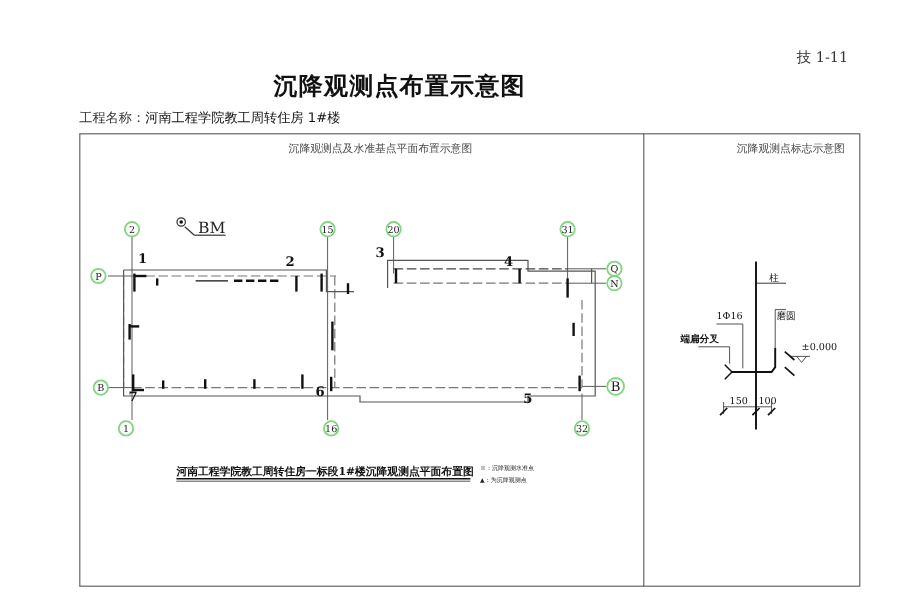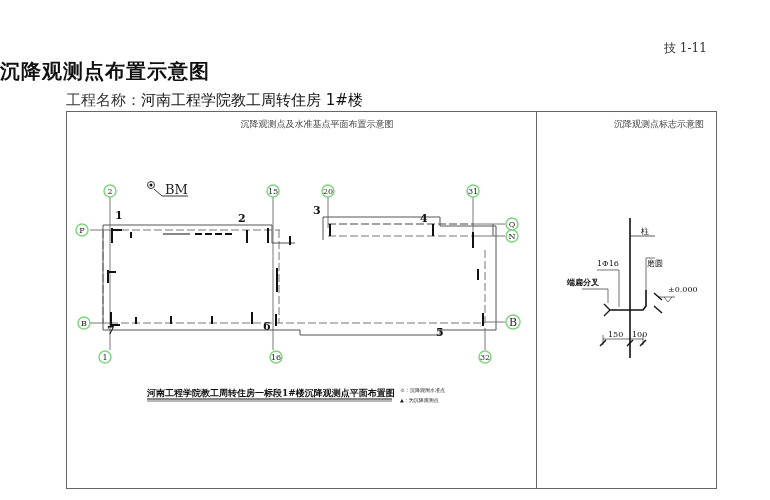--- a/index.html
+++ b/index.html
@@ -1,22 +1,22 @@
 <!DOCTYPE html>
 <html><head>
 <meta charset="utf-8">
 <style>
   html, body { margin: 0; padding: 0; background: #ffffff; }
   body { width: 770px; height: 500px; position: relative; overflow: hidden;
          font-family: "DejaVu Serif", "Liberation Serif", serif; color: #111; }
   .abs { position: absolute; }
   .sheet-no { left: 664px; top: 40px; font-size: 12px; color: #333; }
-  .title { left: 0; width: 666px; top: 58px; text-align: left; font-size: 20px; font-weight: bold;
+  .title { left: 0; width: 666px; top: 58px; text-align: center; font-size: 20px; font-weight: bold;
            font-family: "DejaVu Sans", "Liberation Sans", sans-serif; letter-spacing: 1px; }
-  .proj { left: 66px; top: 91px; font-size: 15px; color: #333; }
+  .proj { left: 66px; top: 91px; font-size: 11px; color: #333; }
   .proj .v { font-family: "DejaVu Sans", sans-serif; color:#111; }
   .frame { left: 66px; top: 111px; width: 651px; height: 378px; border: 1.5px solid #666; box-sizing: border-box; }
   .divider { left: 536px; top: 111px; width: 0; height: 378px; border-left: 1.5px solid #666; }
   .panel-title { font-size: 9px; color: #444; text-align: center; margin-left: 16px; }
   svg text { font-family: "DejaVu Serif", "Liberation Serif", serif; }
 </style>
 </head>
 <body>
 
 <div class="abs sheet-no">技 1-11</div>

